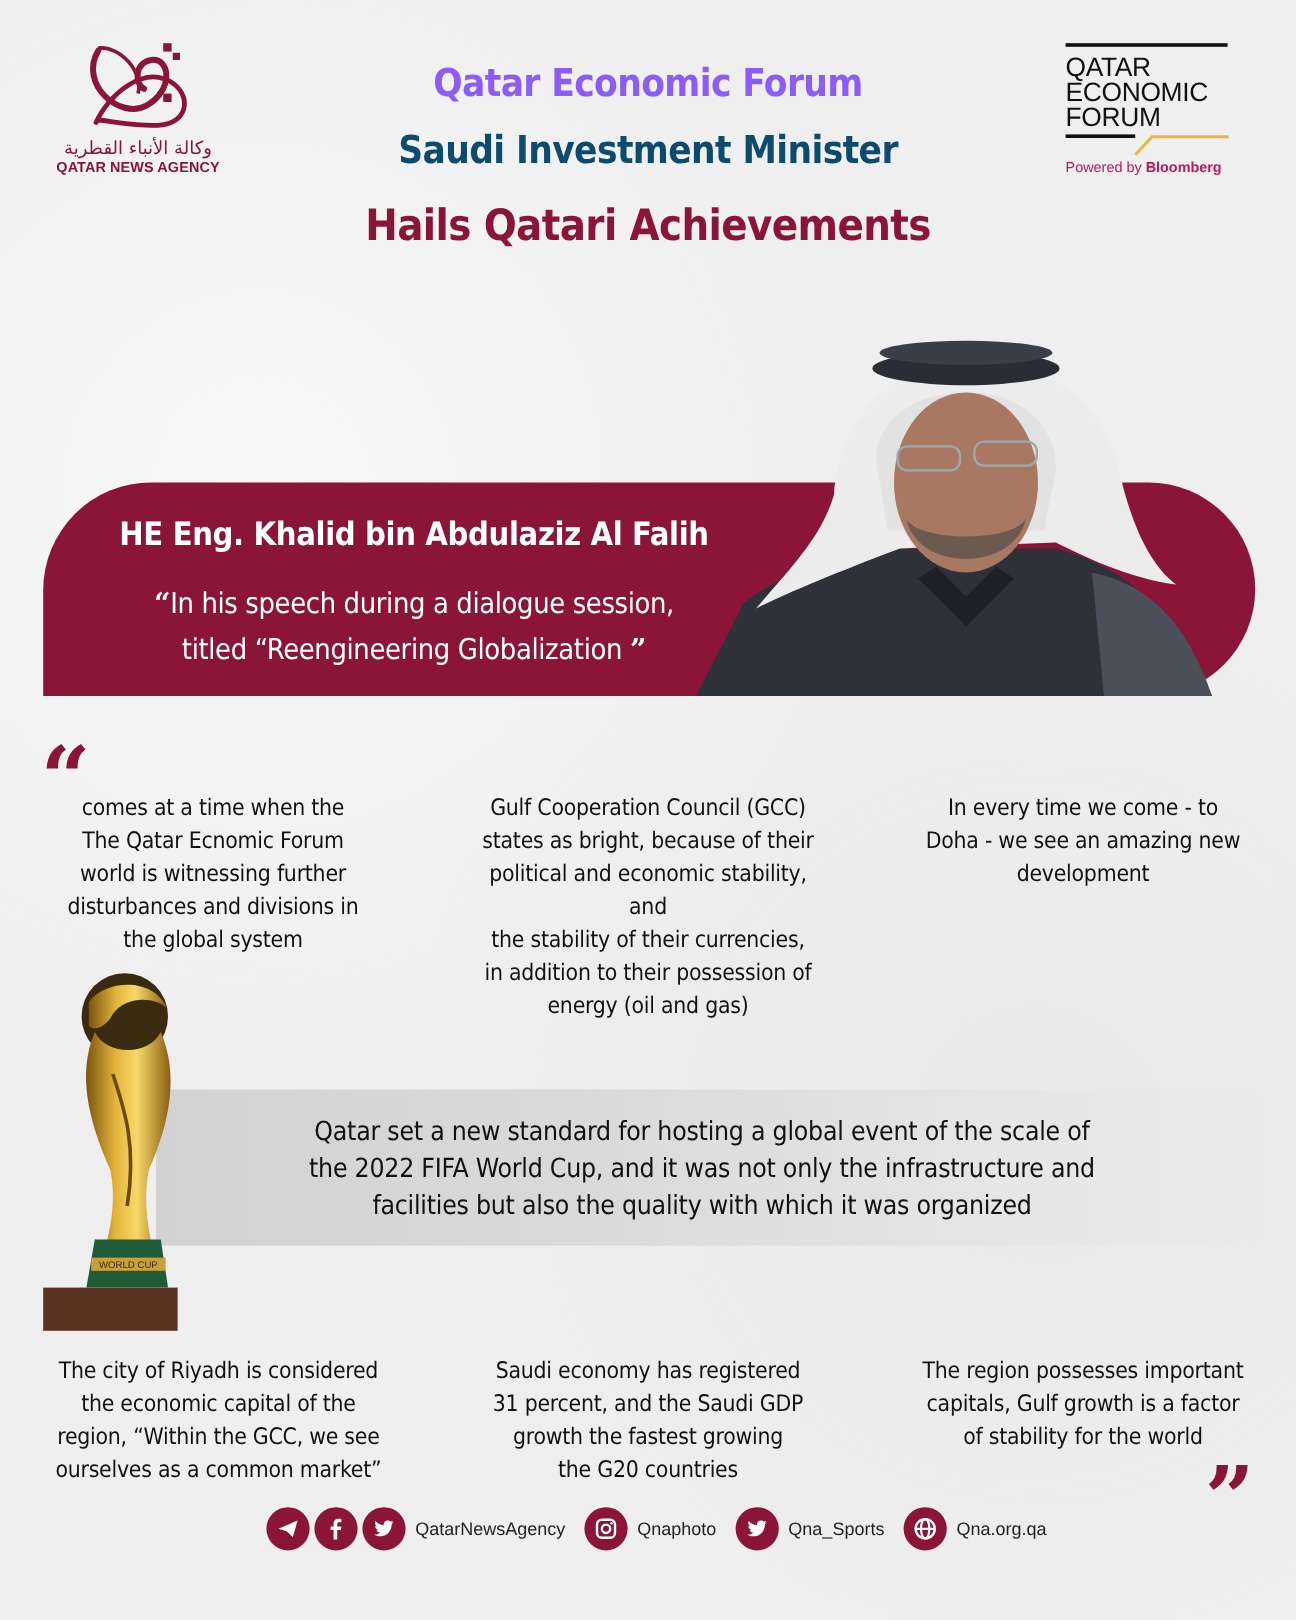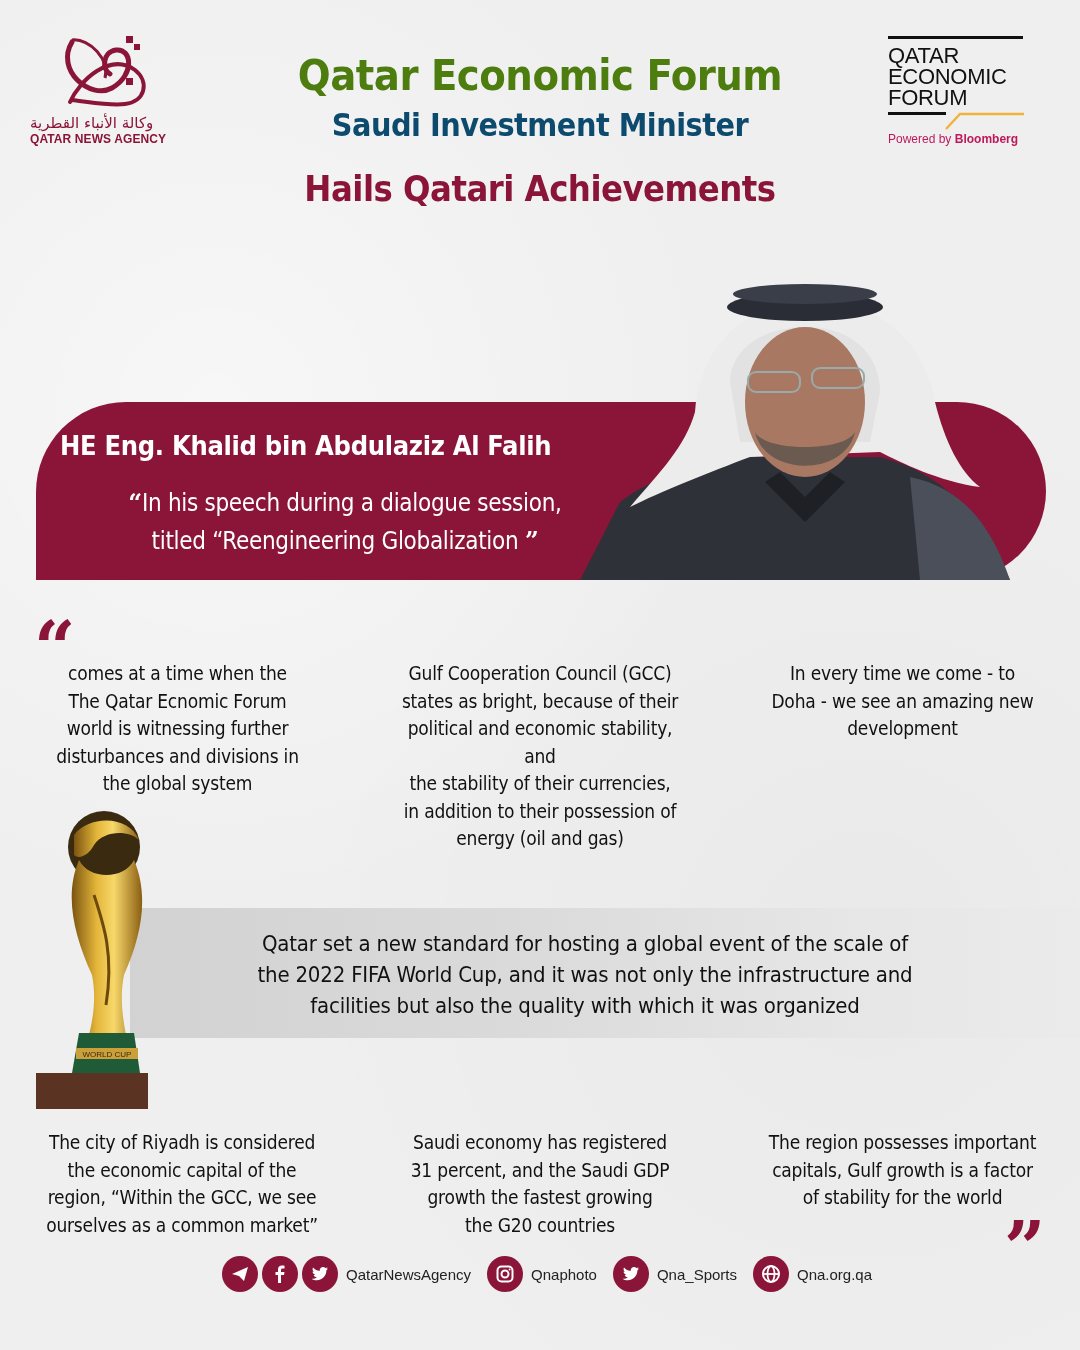--- a/index.html
+++ b/index.html
@@ -8,46 +8,46 @@
     background: #efefef;
     background-image:
       radial-gradient(circle at 20% 30%, rgba(255,255,255,0.5) 0, rgba(255,255,255,0) 40%),
       radial-gradient(circle at 80% 70%, rgba(0,0,0,0.025) 0, rgba(0,0,0,0) 45%);
     font-family: "DejaVu Sans Condensed", "DejaVu Sans", "Liberation Sans", sans-serif;
     color: #111;
   }
   .abs { position: absolute; }
 
   
-  .qna-logo { left: 30px; top: 30px; width: 150px; height: 130px; text-align: left; }
+  .qna-logo { left: 40px; top: 30px; width: 150px; height: 130px; text-align: center; }
   .qna-logo svg { display: block; margin: 0 auto; }
   .qna-ar { font-family: "DejaVu Sans", sans-serif; font-size: 15px; color: #8a1538; margin-top: 2px; direction: rtl; }
   .qna-en { font-family: "Liberation Sans", sans-serif; font-weight: bold; font-size: 12px; color: #8a1538; letter-spacing: 0.1px; }
 
   .title { left: 240px; width: 600px; text-align: center; font-family: "DejaVu Sans", sans-serif; font-weight: bold; font-stretch: condensed; }
-  .t1 { top: 50px; font-size: 43px; color: #4d7c0f; letter-spacing: -0.5px; }
+  .t1 { top: 50px; font-size: 32px; color: #8b5cf6; letter-spacing: -0.5px; }
   .t2 { top: 106px; font-size: 32px; color: #0c4a6e; letter-spacing: -0.5px; }
   .t3 { top: 168px; font-size: 36px; color: #8a1538; letter-spacing: -0.5px; }
 
   .qef-logo { left: 888px; top: 36px; width: 140px; }
   .qef-bar { height: 3px; background: #111; width: 135px; }
   .qef-text { font-family: "Liberation Sans", sans-serif; font-size: 22px; line-height: 21px; color: #111; margin: 6px 0 4px; letter-spacing: -0.3px; }
   .qef-under { position: relative; height: 18px; }
   .qef-under .blk { position: absolute; left: 0; top: 0; width: 58px; height: 3px; background: #111; }
   .qef-powered { font-family: "Liberation Sans", sans-serif; font-size: 12px; color: #be185d; margin-top: 2px; }
   .qef-powered b { font-weight: bold; }
 
   
   .banner {
     left: 36px; top: 402px; width: 1010px; height: 178px;
     background: #8a1538;
     border-radius: 90px 89px 89px 0;
   }
   .photo { left: 580px; top: 272px; width: 450px; height: 308px; overflow: hidden; }
-  .name { left: 60px; top: 430px; width: 570px; text-align: left; color: #fff; font-weight: bold; font-size: 27px; letter-spacing: -0.3px; }
+  .name { left: 60px; top: 430px; width: 570px; text-align: center; color: #fff; font-weight: bold; font-size: 27px; letter-spacing: -0.3px; }
   .intro { left: 60px; top: 484px; width: 570px; text-align: center; color: #fff; font-size: 24px; line-height: 37px; letter-spacing: -0.3px; }
   .qmark { font-family: "DejaVu Serif", serif; font-weight: bold; }
 
   
   .bigquote { color: #8a1538; font-family: "DejaVu Serif", serif; font-weight: bold; font-size: 72px; line-height: 1; }
   .q-open { left: 34px; top: 612px; }
   .q-close { left: 1004px; top: 1212px; }
   .col { text-align: center; font-size: 19px; line-height: 27.5px; color: #111; letter-spacing: -0.2px; }
   .c1 { left: 40px; top: 660px; width: 275px; }
   .c2 { left: 390px; top: 660px; width: 300px; }

